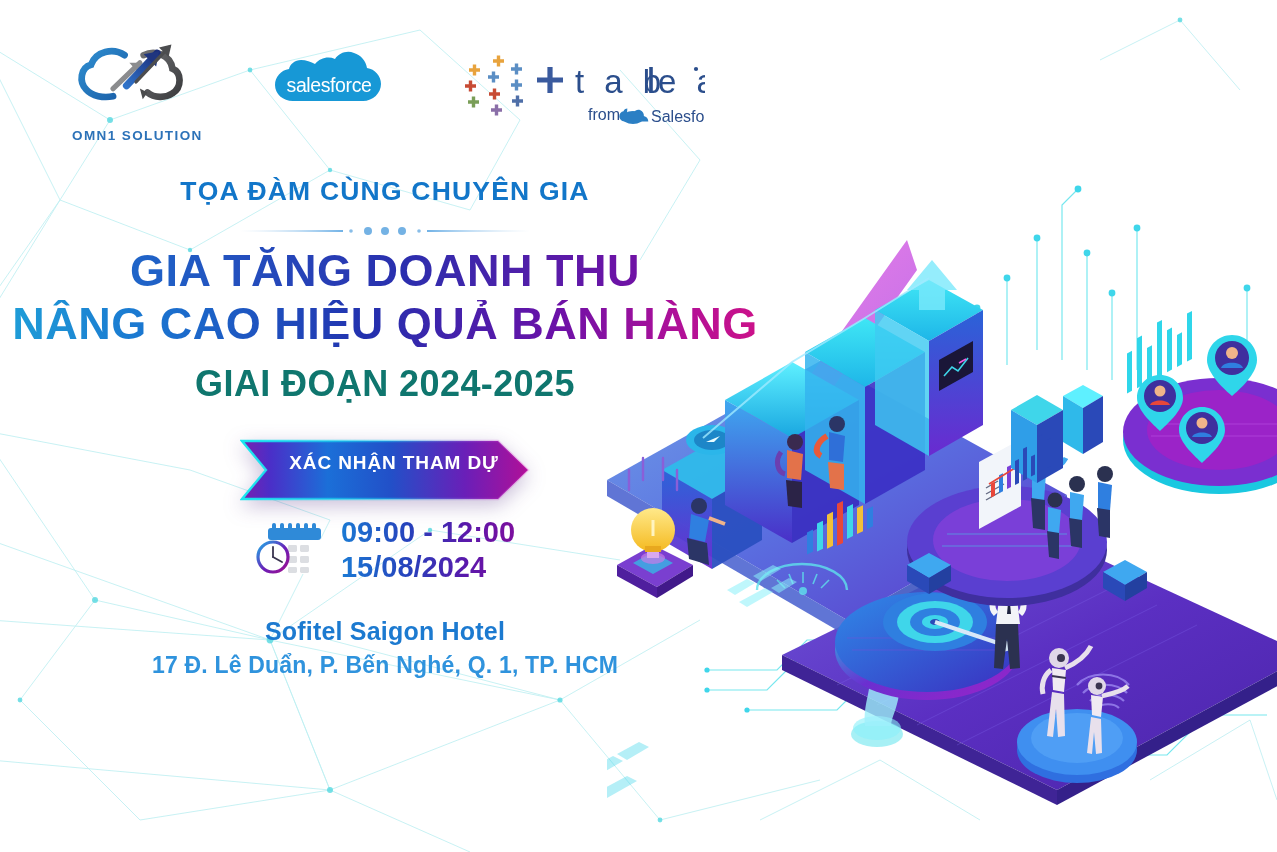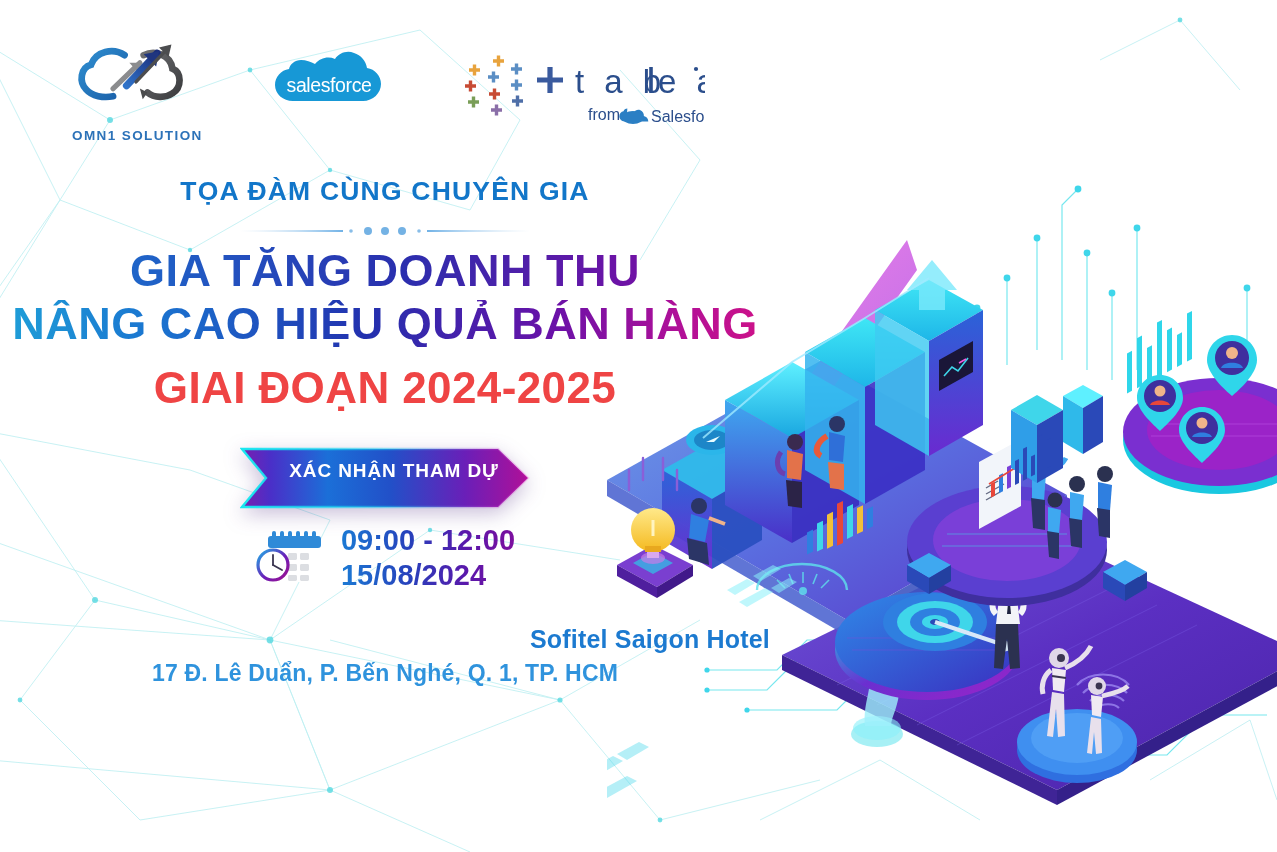--- a/index.html
+++ b/index.html
@@ -50,22 +50,22 @@
   }
   .hl1 {
     font-size:45px; letter-spacing:.5px;
     background-image:linear-gradient(90deg,#1b75d2 0%,#1f64c8 18%,#2a2fae 52%,#6b13a6 80%,#8f0f9e 100%);
   }
   .hl2 {
     font-size:45px; letter-spacing:.5px; margin-top:5px;
     background-image:linear-gradient(90deg,#1fa0d8 0%,#1a74d0 20%,#2330ae 48%,#6a11a8 72%,#b01098 88%,#d01287 100%);
   }
   .period {
-    margin-top:16px; font-size:44px; font-weight:bold;
-    color:#ef4444; letter-spacing:.4px;
+    margin-top:16px; font-size:36px; font-weight:bold;
+    color:#0f766e; letter-spacing:.4px;
   }
 
   
   .cta-wrap { margin-top:34px; display:flex; justify-content:center; }
   .cta {
     position:relative; width:290px; height:48px; cursor:pointer;
     filter:drop-shadow(0 6px 10px rgba(60,20,120,.28));
   }
   .cta svg { display:block; }
   .cta-label {
@@ -86,21 +86,21 @@
     font-size:29px; font-weight:bold; line-height:1.2;
     background-clip:text; -webkit-background-clip:text;
     color:transparent; -webkit-text-fill-color:transparent;
     background-image:linear-gradient(90deg,#1b7ad4 0%,#2740bb 40%,#5a18ab 72%,#7c0f9e 100%);
     white-space:nowrap;
   }
 
   
   .venue { margin-top:32px; }
   .venue-name {
-    font-size:25px; font-weight:bold; color:#1c7ad0; letter-spacing:.2px;text-align:right;
+    font-size:25px; font-weight:bold; color:#1c7ad0; letter-spacing:.2px;
   }
   .venue-addr {
     margin-top:6px; font-size:23px; color:#2f93dd; font-weight:700;
     letter-spacing:.2px;
   }
 
   
   .illus { position:absolute; top:110px; right:-10px; width:680px; height:700px; z-index:4; }
 </style>
 </head>

